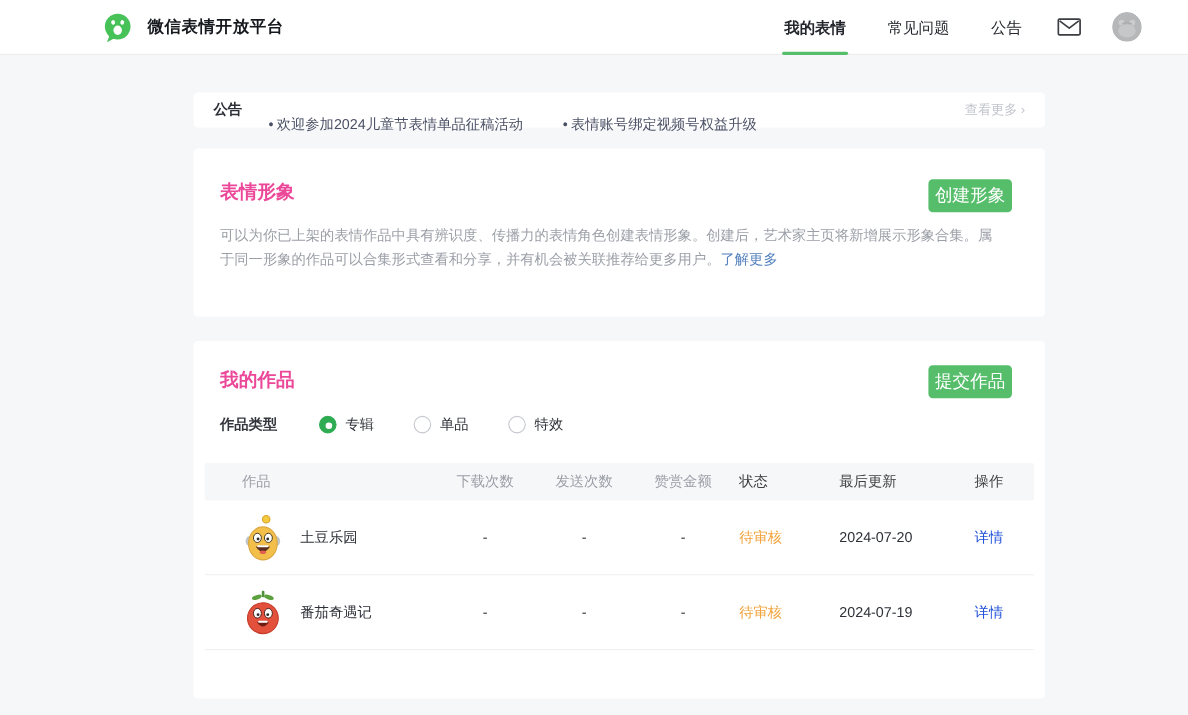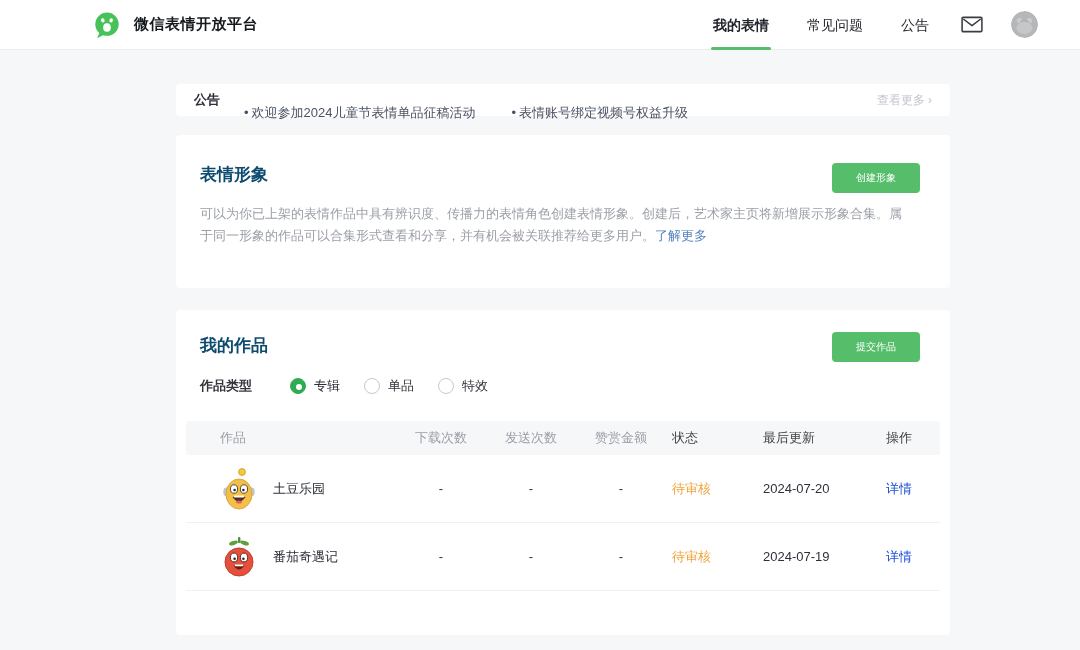--- a/index.html
+++ b/index.html
@@ -40,42 +40,42 @@
   }
   .notice-label { color:#2c2f37; font-weight:700; margin-right:24px; }
   .notice-links { display:flex; align-items:center; gap:36px;margin-top:25px; }
   .notice-link { color:#4b5165; cursor:pointer; white-space:nowrap; }
   .notice-link .bullet { margin-right:3px; color:#4b5165; }
   .notice-more { margin-left:auto; color:#c2c5cd; font-size:12px; cursor:pointer; }
   .notice-more .arrow { margin-left:3px; }
 
   
   .card { background:#fff; border-radius:4px; position:relative; }
-  .card-title { font-size:17px; font-weight:700; color:#0c4a6e; }
+  .card-title { font-size:17px; font-weight:700; color:#ec4899; }
   .green-btn {
-    position:absolute; right:30px; width:88px; height:30px;
+    position:absolute; right:30px; width:76px; height:30px;
     background:#56be6b; color:#fff; border:none; border-radius:4px;
-    font-size:10px; font-family:Liberation Mono, monospace; cursor:pointer;
+    font-size:16px; font-family:Liberation Mono, monospace; cursor:pointer;
     display:flex; align-items:center; justify-content:center;
   }
 
   .card-figure { margin-top:19px; height:153px; padding:28px 24px 0; }
   .card-figure .green-btn { top:28px; }
   .figure-desc {
     margin-top:17px; width:714px; font-size:13px; color:#9b9fa7; line-height:22px;
   }
   .learn-more { color:#5380bd; cursor:pointer; }
 
   .card-works { margin-top:22px; height:325px; padding:24px; }
   .card-works .green-btn { top:22px; }
 
   
   .filter { margin-top:20px; display:flex; align-items:center; font-size:13px; }
   .filter-label { color:#33363d; font-weight:700; margin-right:38px; }
-  .radio-group { display:flex; align-items:flex-end; gap:24px; }
+  .radio-group { display:flex; align-items:flex-end; gap:36px; }
   .radio { display:flex; align-items:center; cursor:pointer; }
   .radio-dot {
     width:16px; height:16px; border-radius:50%;
     border:1px solid #c6c9cf; background:#fff; position:relative;
   }
   .radio.selected .radio-dot { background:#2fac53; border-color:#2fac53; }
   .radio.selected .radio-dot::after {
     content:""; position:absolute; left:5px; top:5px; width:6px; height:6px;
     border-radius:50%; background:#fff;
   }

